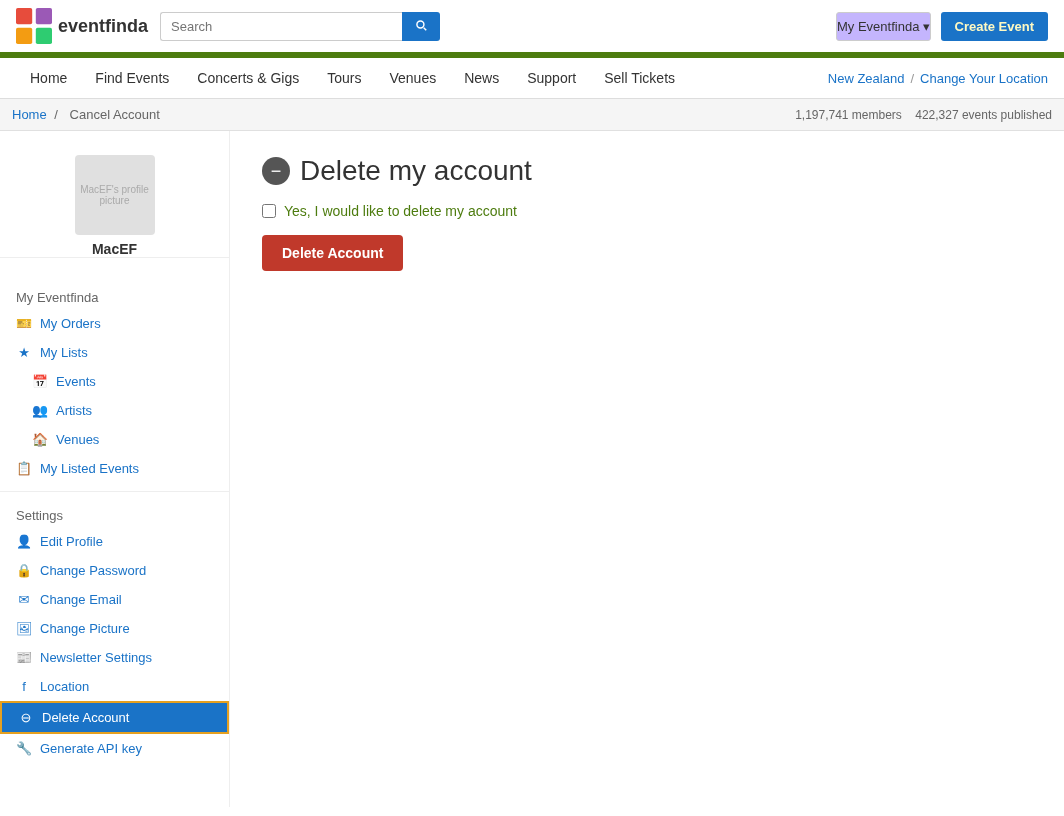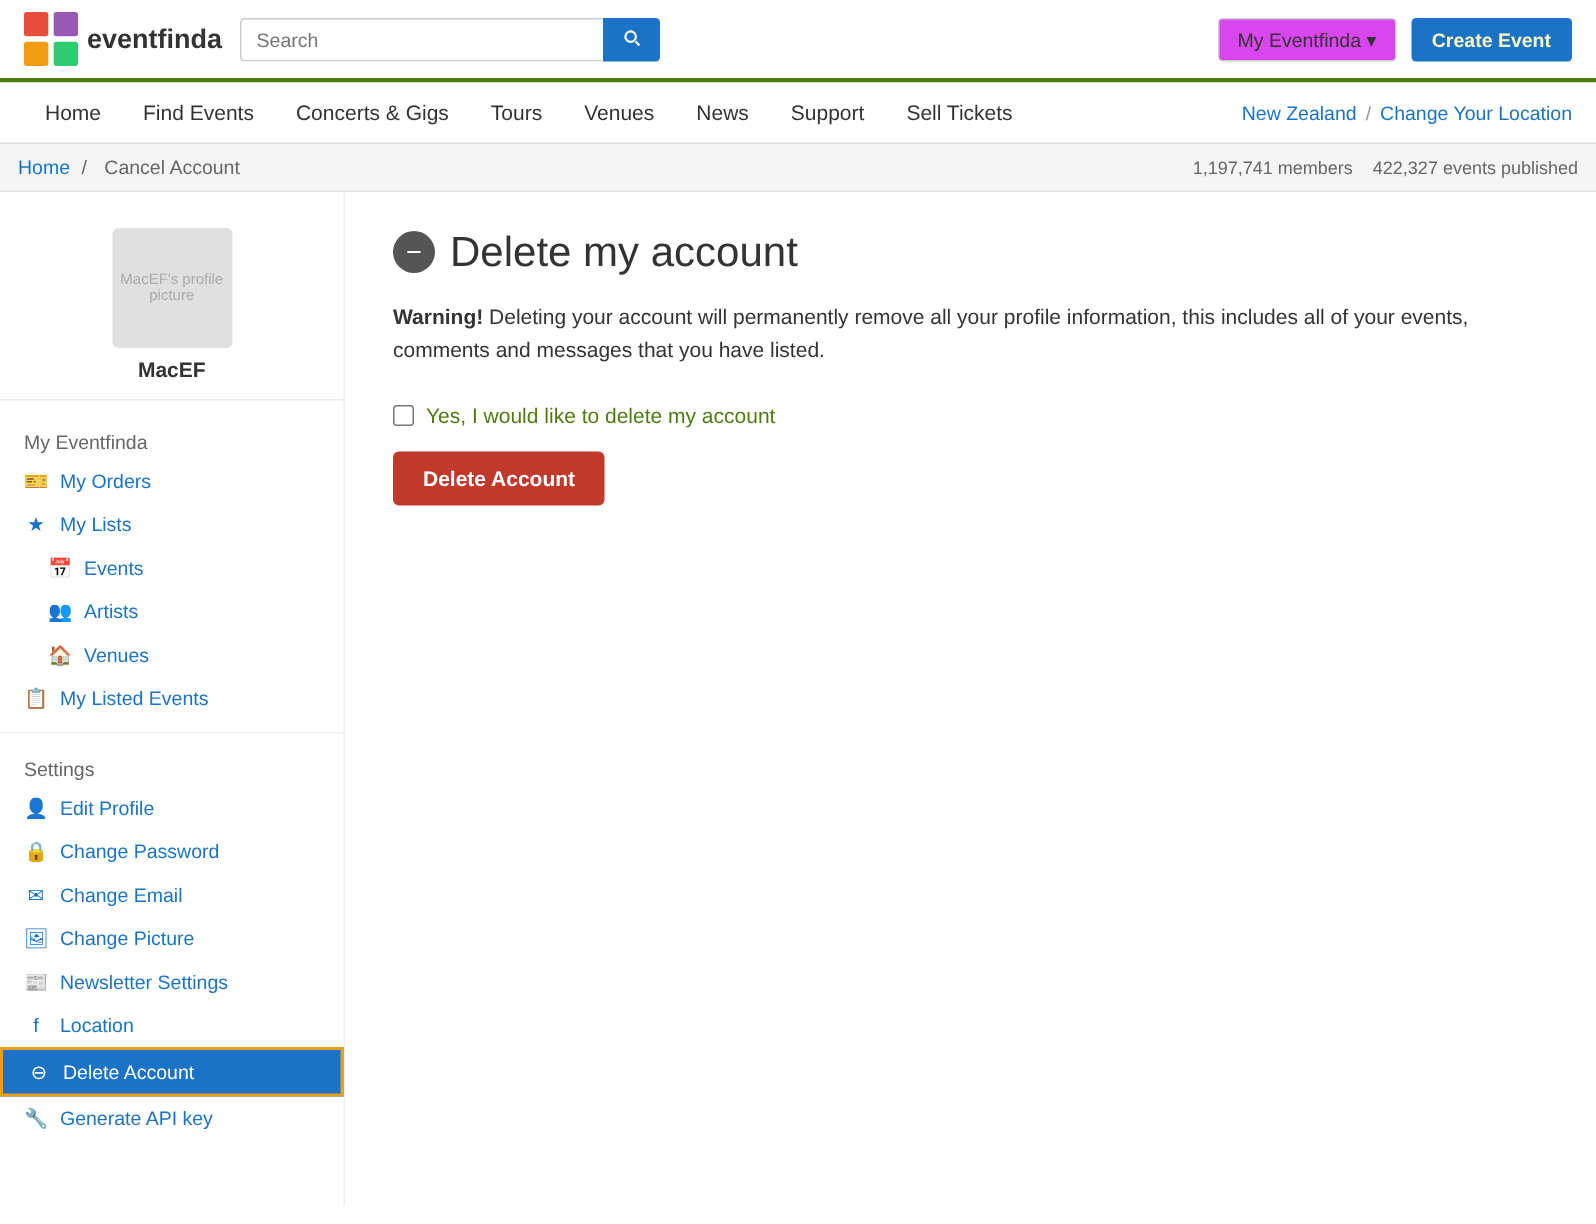--- a/index.html
+++ b/index.html
@@ -3,21 +3,21 @@
   <meta charset="utf-8">
   <style>
     * { box-sizing: border-box; margin: 0; padding: 0; }
     body { font-family: Arial, sans-serif; font-size: 14px; color: #333; background: #fff; }
 
     
     .header {
       display: flex;
       align-items: center;
       padding: 8px 16px;
-      border-bottom: 3px solid #4d7c0f;
+      border-bottom: 6px solid #4d7c0f;
       background: #fff;
       gap: 12px;
     }
     .logo-area {
       display: flex;
       align-items: center;
       gap: 6px;
       text-decoration: none;
     }
     .logo-icon {
@@ -51,24 +51,24 @@
       border-radius: 0 3px 3px 0;
       cursor: pointer;
     }
     .header-right {
       margin-left: auto;
       display: flex;
       align-items: center;
       gap: 10px;
     }
     .my-eventfinda-btn {
-      background: #d946ef;
+      background: #c4b5fd;
       border: 1px solid #ccc;
       border-radius: 3px;
-      padding: 6px 12px;
+      padding: 6px 0;
       cursor: pointer;
       font-size: 13px;
       color: #333;
     }
     .create-event-btn {
       background: #1a73c7;
       color: #fef9c3;
       border: none;
       border-radius: 3px;
       padding: 7px 14px;
@@ -130,23 +130,23 @@
 
     
     .sidebar {
       width: 230px;
       min-width: 230px;
       padding: 16px 0;
       border-right: 1px solid #eee;
     }
     .profile-area {
       text-align: center;
-      padding: 8px 16px 12px;
+      padding: 8px 16px 0;
       border-bottom: 1px solid #eee;
-      margin-bottom: 12px;
+      margin-bottom: 24px;
     }
     .profile-pic {
       width: 80px;
       height: 80px;
       background: #e0e0e0;
       border-radius: 4px;
       margin: 0 auto 6px;
       display: flex;
       align-items: center;
       justify-content: center;
@@ -383,23 +383,20 @@
       <span class="sidebar-icon">🔧</span>
       <span>Generate API key</span>
     </a>
   </aside>
 
   <main class="content">
     <h1 class="page-title">
       <span class="minus-icon">−</span>
       <span>Delete my account</span>
     </h1>
-    <p class="warning-text">
-      <strong>Warning!</strong><span> Deleting your account will permanently remove all your profile information, this includes all of your events, comments and messages that you have listed.</span>
-    </p>
     <div class="checkbox-row">
       <input type="checkbox" id="confirm-delete" style="">
       <label for="confirm-delete" class="checkbox-label">Yes, I would like to delete my account</label>
     </div>
     <button class="delete-account-btn">Delete Account</button>
   </main>
 
 </div>
 
 </body></html>

